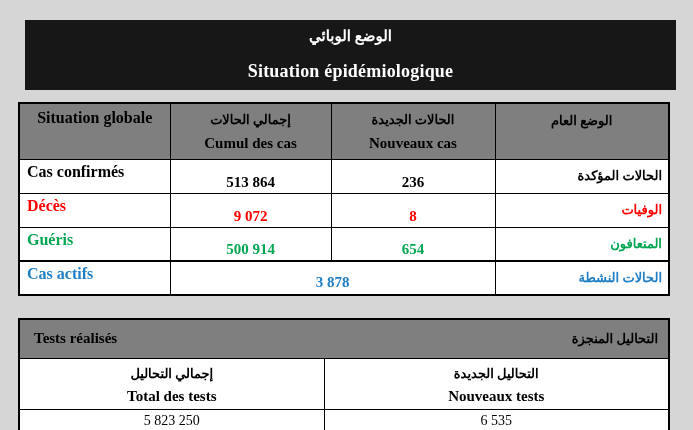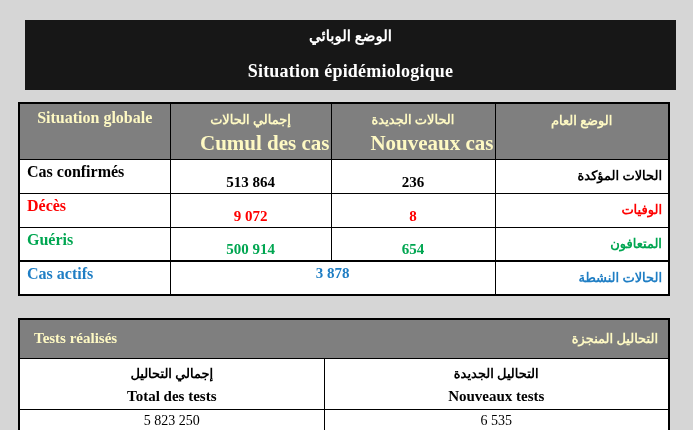--- a/index.html
+++ b/index.html
@@ -16,38 +16,38 @@
     background:var(--banner_bg,#171717);
     color:#fff;display:flex;flex-direction:column;align-items:center;
     justify-content:space-between;padding:7px 0 8px 0;box-sizing:border-box;
   }
   .banner .ar{font-size:15px;font-weight:bold;}
   .banner .fr{font-size:18px;font-weight:bold;letter-spacing:.2px;}
   
   table{border-collapse:collapse;table-layout:fixed;background:#fff;}
   td,th{border:1px solid #000;box-sizing:border-box;overflow:hidden;}
   .tbl{position:absolute;left:18px;border:2px solid #000;}
-  th{background:var(--header_bg,#7f7f7f);color:#fef9c3;font-weight:bold;margin-left:36px;}
+  th{background:var(--header_bg,#7f7f7f);color:#000000;font-weight:bold;margin-left:36px;}
   
   #tbl1{top:102px;width:650px;}
   #tbl1 thead th{height:56px;vertical-align:top;padding-top:5px;}
   .hdr-col1{font-size:16px;text-align:center;}
   .hdr-two .ar{font-size:13px;line-height:22px;}
-  .hdr-two .fr{font-size:21px;line-height:24px;text-align:right;}
+  .hdr-two .fr{font-size:15px;line-height:24px;}
   .hdr-col4{font-size:13px;text-align:center;padding-top:9px !important;}
   #tbl1 tbody tr{height:34px;}
   #tbl1 .lbl{
     text-align:left;vertical-align:top;
     padding:3px 0 0 7px;font-size:16px;font-weight:bold;margin-left:20px;
   }
   #tbl1 .num{
     text-align:center;vertical-align:bottom;
     padding-bottom:2px;font-size:15px;font-weight:bold;
   }
-  #tbl1 .num.top{vertical-align:top;padding-top:3px;}
+  #tbl1 .num.top{vertical-align:top;padding-top:12px;}
   #tbl1 .arl{
     text-align:right;vertical-align:middle;direction:rtl;
     padding-right:6px;font-size:13px;font-weight:bold;
   }
   tr.row-deaths td{color:var(--deaths,#f00);}
   tr.row-recovered td{color:var(--recovered,#00a651);}
   tr.row-active td{color:var(--active,#1f7ec4);}
   tr.row-active td{border-top-width:2px;}
   
   #tbl2{top:318px;width:650px;}

